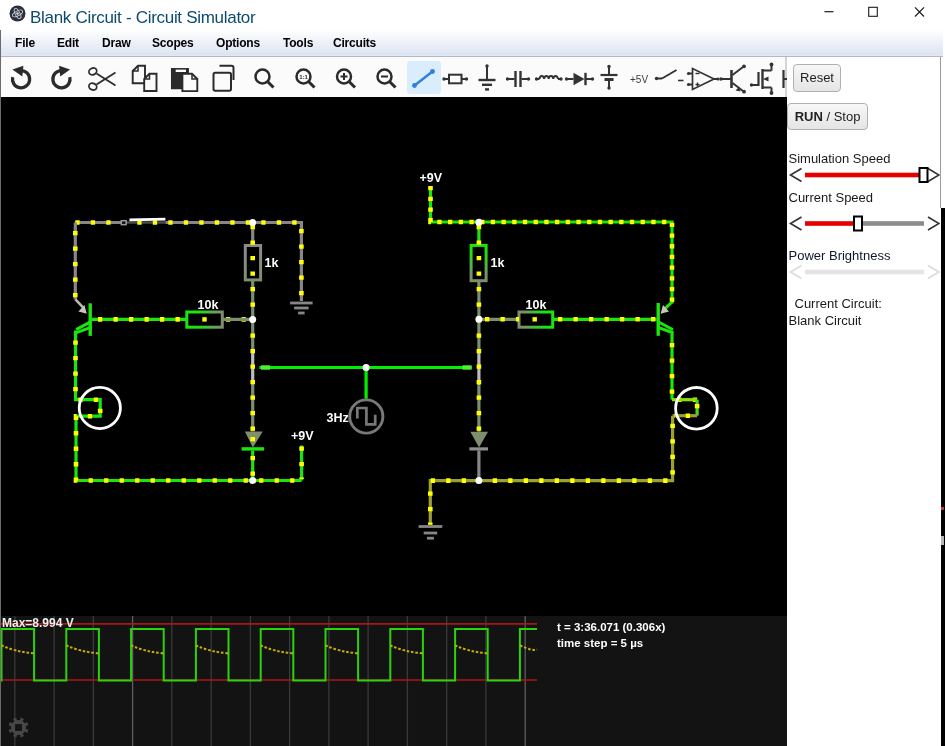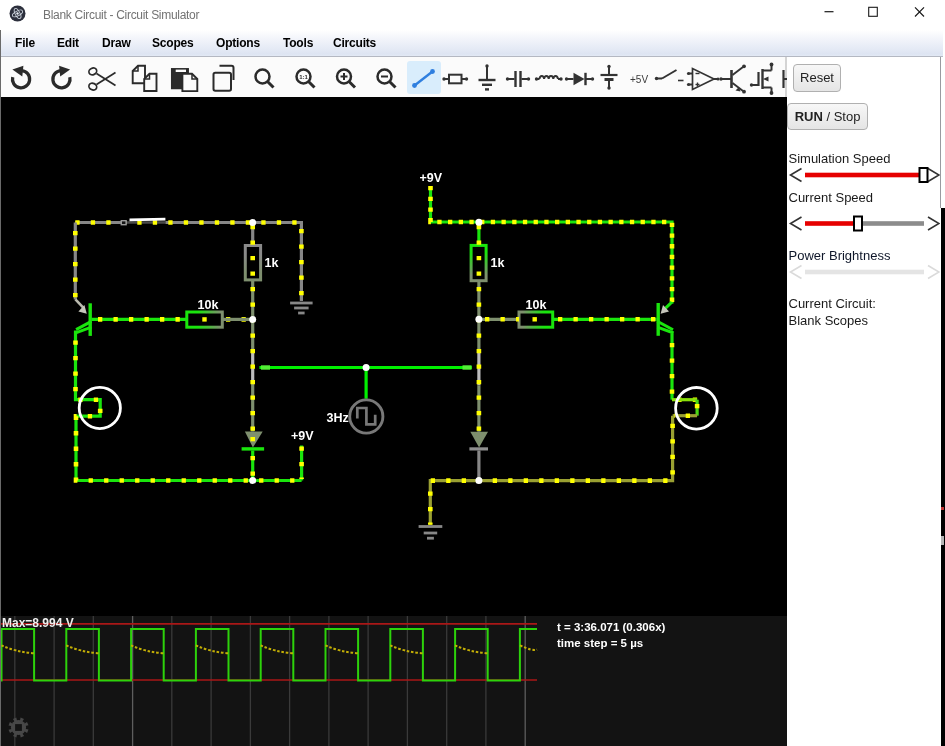--- a/index.html
+++ b/index.html
@@ -1,19 +1,19 @@
 <!DOCTYPE html>
 <html><head>
 <meta charset="utf-8">
 <style>
   html,body{margin:0;padding:0;width:945px;height:746px;overflow:hidden;background:#fff;
     font-family:"Liberation Sans",sans-serif;}
   .abs{position:absolute;}
   #titlebar{position:absolute;left:0;top:0;width:945px;height:30px;background:#fff;}
-  #title{position:absolute;left:43px;top:7.5px;font-size:12px;color:#737373;letter-spacing:-0.3px;}
+  #title{position:absolute;left:30px;top:7.5px;font-size:17px;color:#0c4a6e;letter-spacing:-0.3px;}
   #menubar{position:absolute;left:0;top:30px;width:943px;height:26px;
     background:linear-gradient(#ffffff 0%,#f2f4fa 35%,#e2e8f4 80%,#dde4f2 92%,#e3e9f5 100%);
     border-bottom:1px solid #b4b8c2;}
   .mi{position:absolute;top:0;height:26px;line-height:27px;font-size:12px;font-weight:bold;letter-spacing:-0.2px;color:#000;}
   #toolbarwrap{position:absolute;left:0;top:57px;width:787px;height:40px;background:#fbfbfb;}
   #rpanel{position:absolute;left:787px;top:57px;width:153px;height:689px;background:#ffffff;}
   .btn{position:absolute;background:linear-gradient(#f7f7f7,#e5e5e5);border:1px solid #b0b0b0;
     border-radius:4px;font-size:13px;color:#222;text-align:center;}
   .lbl{position:absolute;font-size:13px;color:#1a1a1a;white-space:nowrap;}
 </style>
@@ -345,22 +345,22 @@
 <circle cx="18.5" cy="630.5" r="7.6" fill="#474747"></circle>
 <rect x="15.1" y="627.1" width="6.8" height="6.8" fill="#131313"></rect>
 </svg>
   </div>
 <div id="rpanel">
  <div class="btn" style="left:6px;top:7px;width:46px;height:26px;line-height:26px;">Reset</div>
  <div class="btn" style="left:0;top:46px;width:79px;height:25px;line-height:25px;"><b>RUN</b> / Stop</div>
  <div class="lbl" style="left:1.5px;top:94px;">Simulation Speed</div>
  <div class="lbl" style="left:1.5px;top:133px;">Current Speed</div>
  <div class="lbl" style="left:1.5px;top:191px;color:#0f172a">Power Brightness</div>
- <div class="lbl" style="left:1.5px;top:238.5px;">Current Circuit:</div>
- <div class="lbl" style="left:1.5px;top:256px;">Blank Scopes</div>
+ <div class="lbl" style="left:1.5px;top:238.5px;padding-left:6px;">Current Circuit:</div>
+ <div class="lbl" style="left:1.5px;top:256px;">Blank Circuit</div>
  <svg class="abs" style="left:0;top:106px" width="153" height="130" viewBox="0 0 153 130">
   <g stroke="#333" stroke-width="1.6" fill="none">
    <path d="M 14.5,5.5 L 3.5,12 L 14.5,18.5"></path>
    <path d="M 141,5.5 L 152,12 L 141,18.5"></path>
    <path d="M 14.5,54 L 3.5,60.5 L 14.5,67"></path>
    <path d="M 141,54 L 152,60.5 L 141,67"></path>
   </g>
   <g stroke="#dadada" stroke-width="1.6" fill="none">
    <path d="M 14.5,102.5 L 3.5,109 L 14.5,115.5"></path>
    <path d="M 141,102.5 L 152,109 L 141,115.5"></path>

